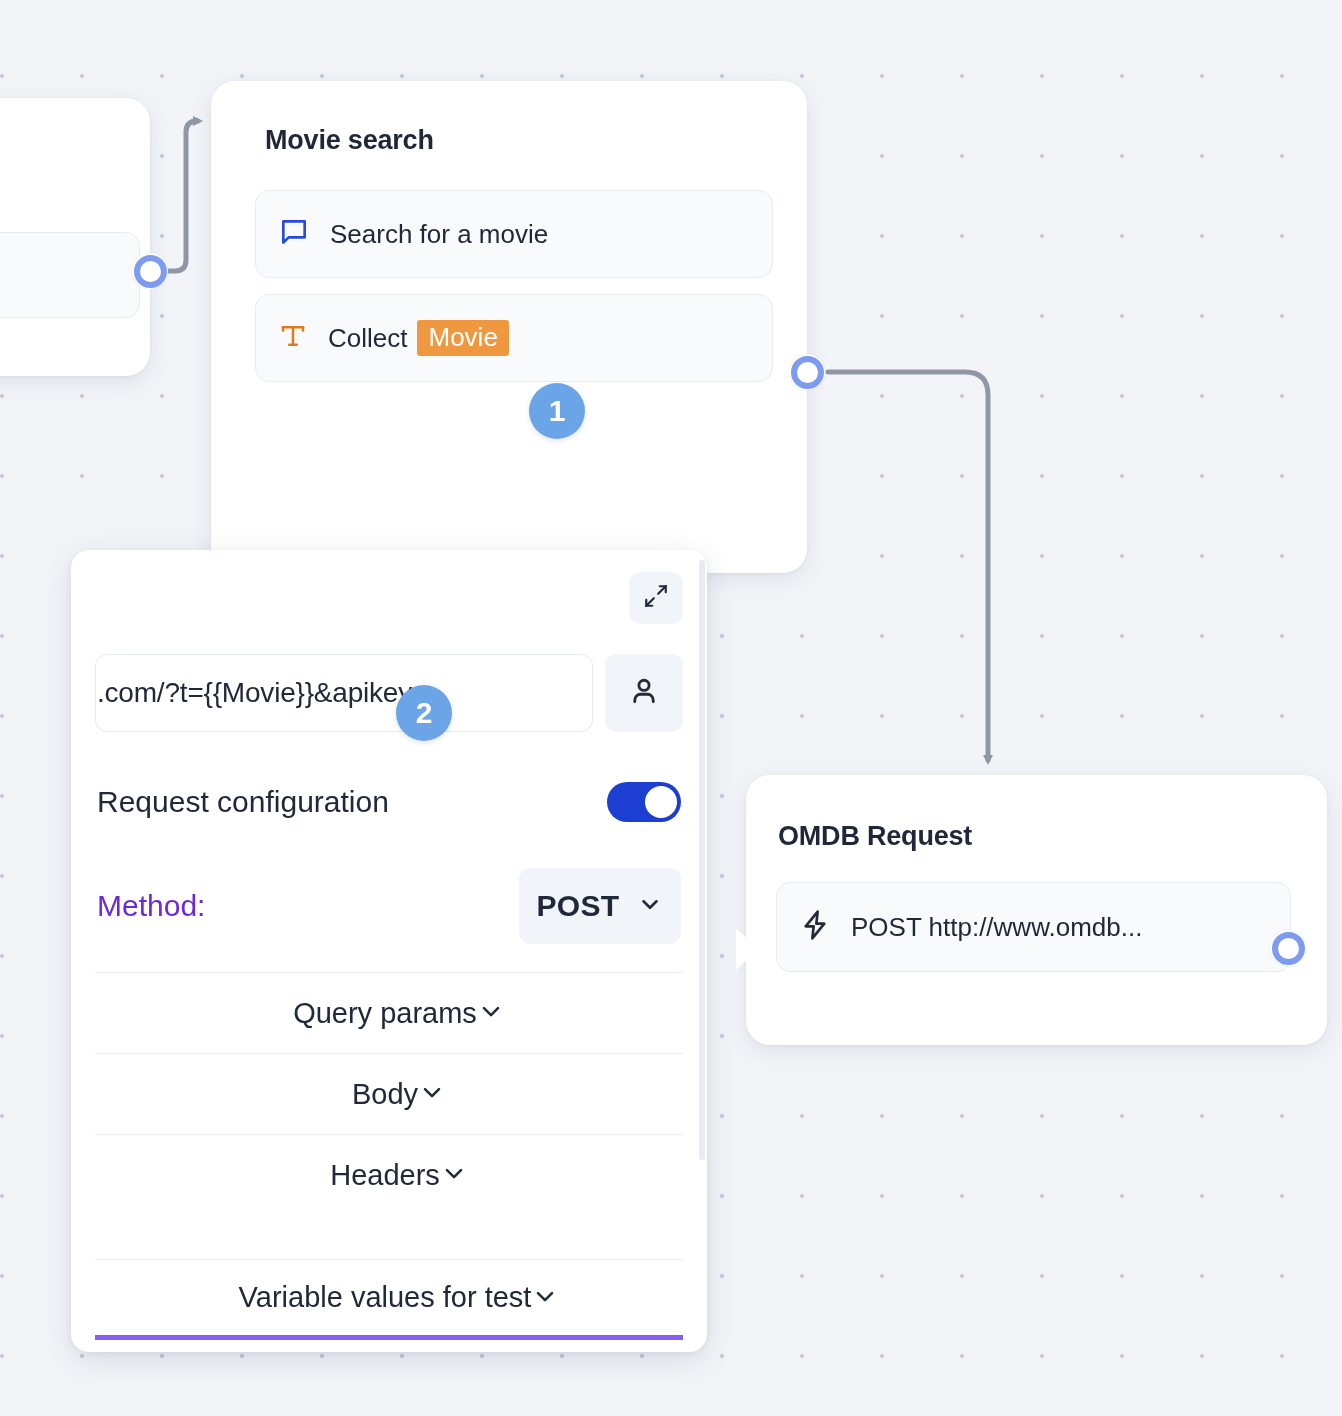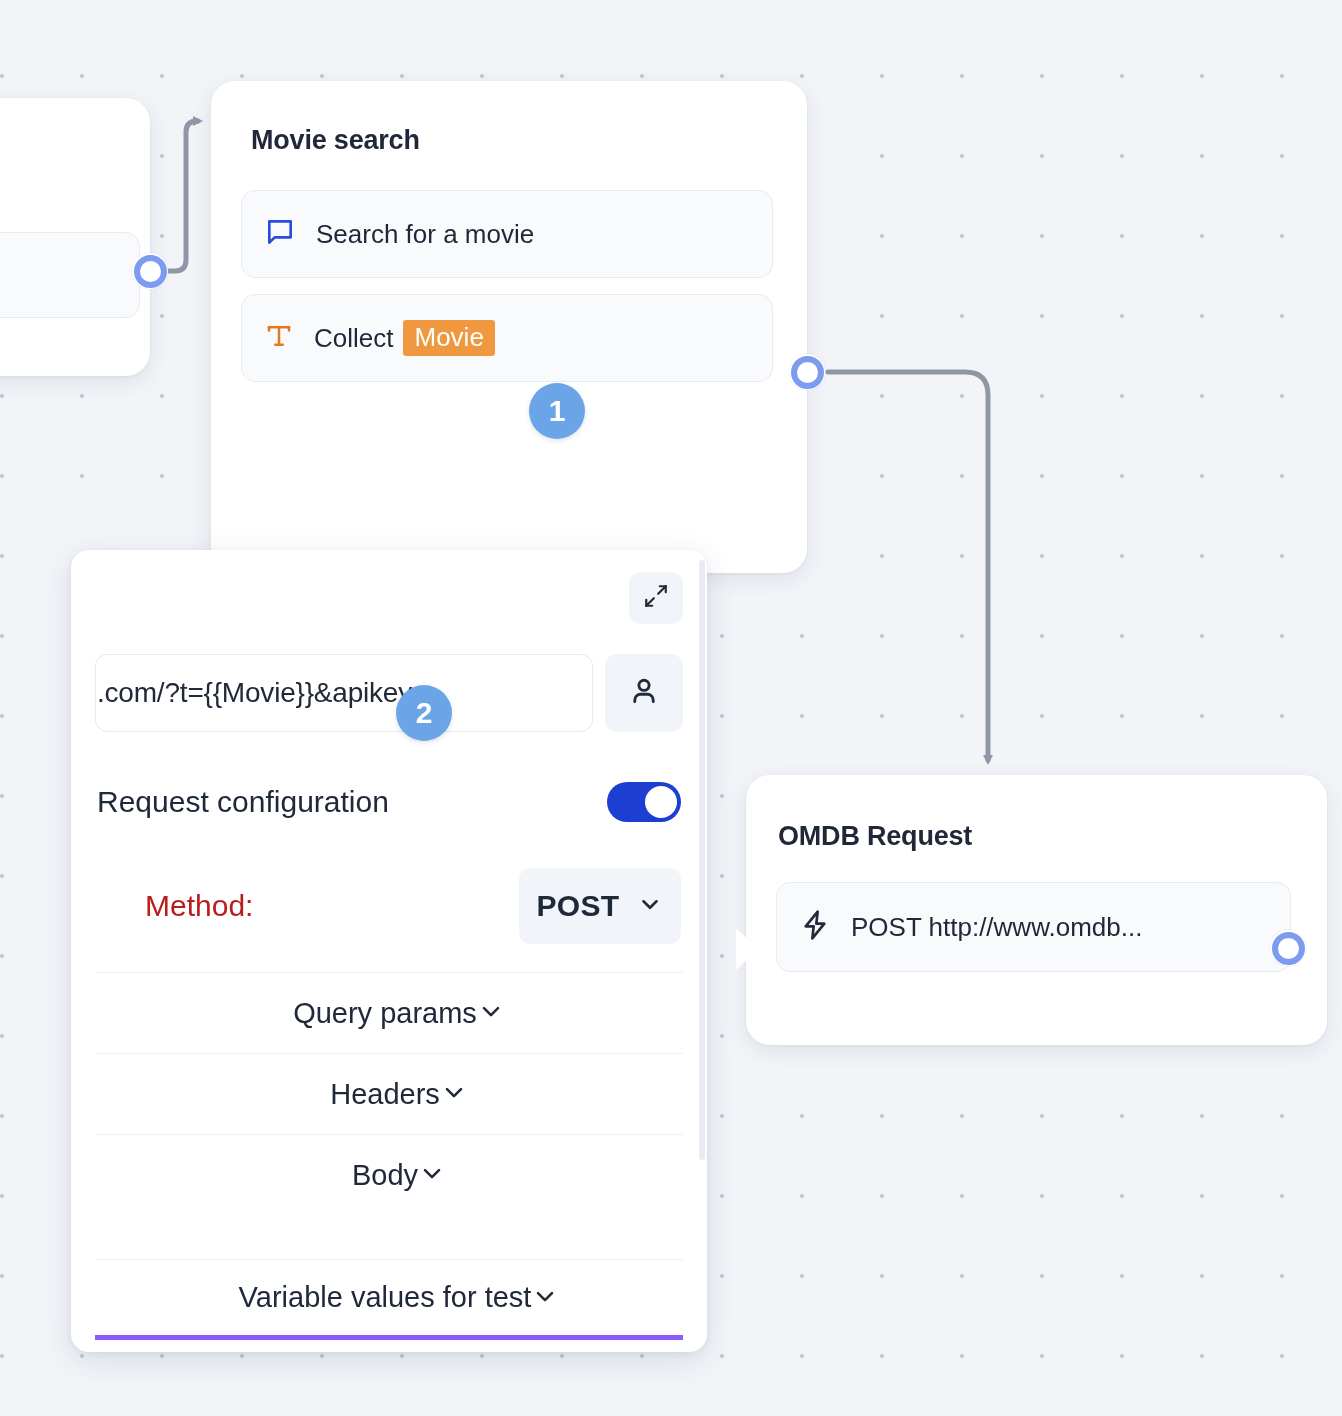--- a/index.html
+++ b/index.html
@@ -83,21 +83,21 @@
     border: 1px solid #e8ecf2;
     border-radius: 14px;
   }
 
   
   #card-movie {
     left: 211px;
     top: 81px;
     width: 596px;
     height: 492px;
-    padding: 34px 34px 0 30px;
+    padding: 34px 34px 0 44px;
   }
   #card-movie .node-title { margin: 10px 0 0 10px; }
   #card-movie .rows { margin-top: 34px; display: flex; flex-direction: column; gap: 16px; }
 
   
   #card-omdb {
     left: 746px;
     top: 775px;
     width: 581px;
     height: 270px;
@@ -239,21 +239,21 @@
     border-radius: 50%;
     background: #fff;
   }
   .method-row {
     display: flex;
     align-items: center;
     justify-content: space-between;
     margin-top: 46px;
     padding: 0 2px;
   }
-  .method-label { font-size: 30px; color: #b91c1c; margin-left: 48px; }
+  .method-label { font-size: 30px; color: #6d28d9; }
   .method-select {
     width: 162px;
     height: 76px;
     background: #f1f4f8;
     border-radius: 12px;
     display: flex;
     align-items: center;
     justify-content: center;
     gap: 18px;
   }
@@ -440,29 +440,29 @@
       <div class="accordion">
         <div class="acc-item">
           <span class="acc-label">Query params</span>
           <span>
             <svg width="28" height="28" viewBox="0 0 24 24" fill="none" stroke="#232b3b" stroke-width="2.2" stroke-linecap="round" stroke-linejoin="round">
               <path d="M6 9.5 L12 15.5 L18 9.5"></path>
             </svg>
           </span>
         </div>
         <div class="acc-item">
-          <span class="acc-label">Headers</span>
+          <span class="acc-label">Body</span>
           <span>
             <svg width="28" height="28" viewBox="0 0 24 24" fill="none" stroke="#232b3b" stroke-width="2.2" stroke-linecap="round" stroke-linejoin="round">
               <path d="M6 9.5 L12 15.5 L18 9.5"></path>
             </svg>
           </span>
         </div>
         <div class="acc-item">
-          <span class="acc-label">Body</span>
+          <span class="acc-label">Headers</span>
           <span>
             <svg width="28" height="28" viewBox="0 0 24 24" fill="none" stroke="#232b3b" stroke-width="2.2" stroke-linecap="round" stroke-linejoin="round">
               <path d="M6 9.5 L12 15.5 L18 9.5"></path>
             </svg>
           </span>
         </div>
         <div class="acc-item">
           <span class="acc-label">Variable values for test</span>
           <span>
             <svg width="28" height="28" viewBox="0 0 24 24" fill="none" stroke="#232b3b" stroke-width="2.2" stroke-linecap="round" stroke-linejoin="round">

